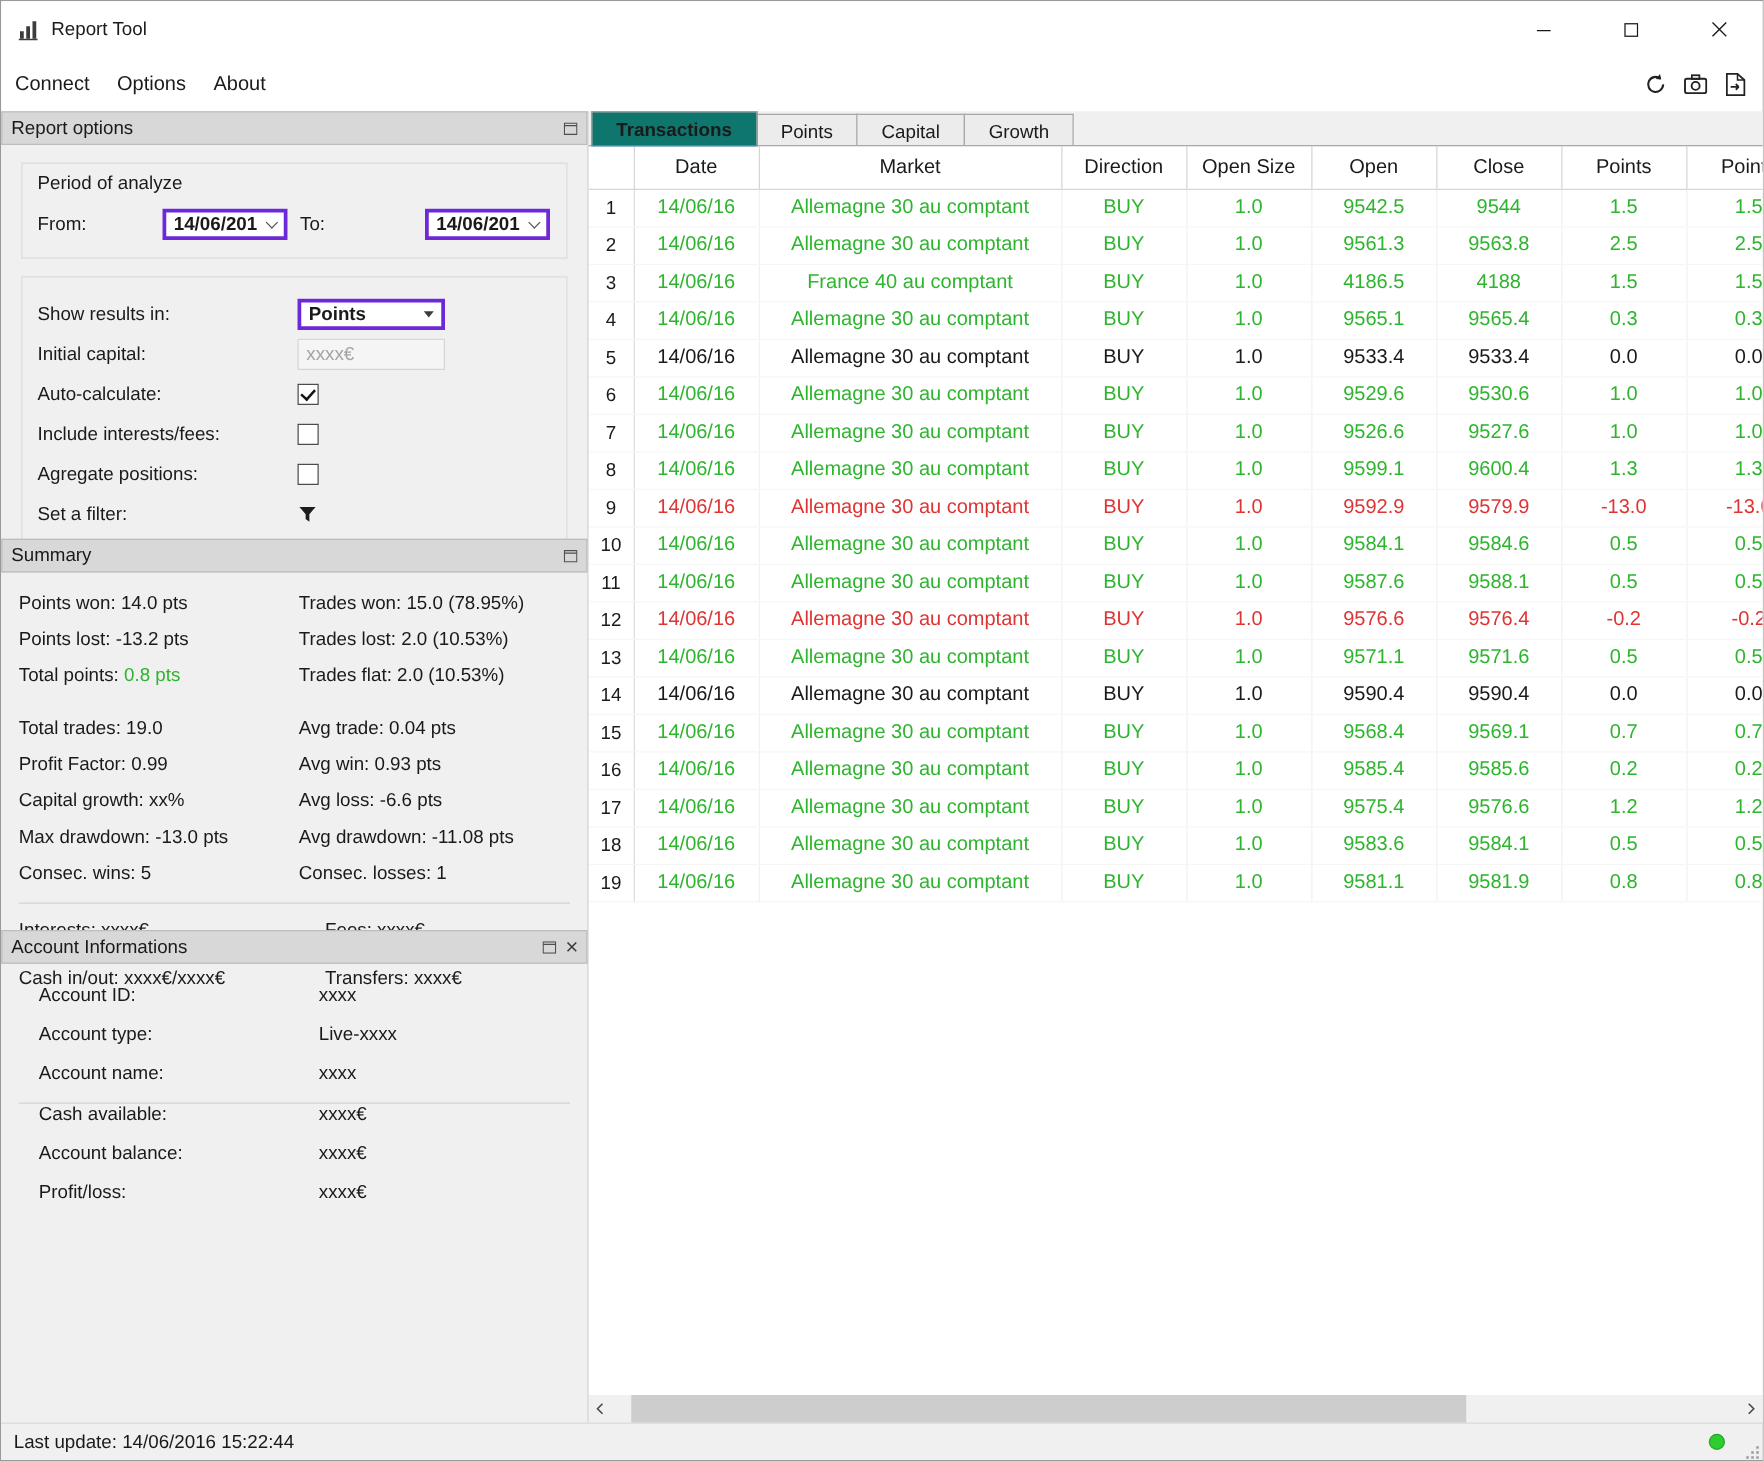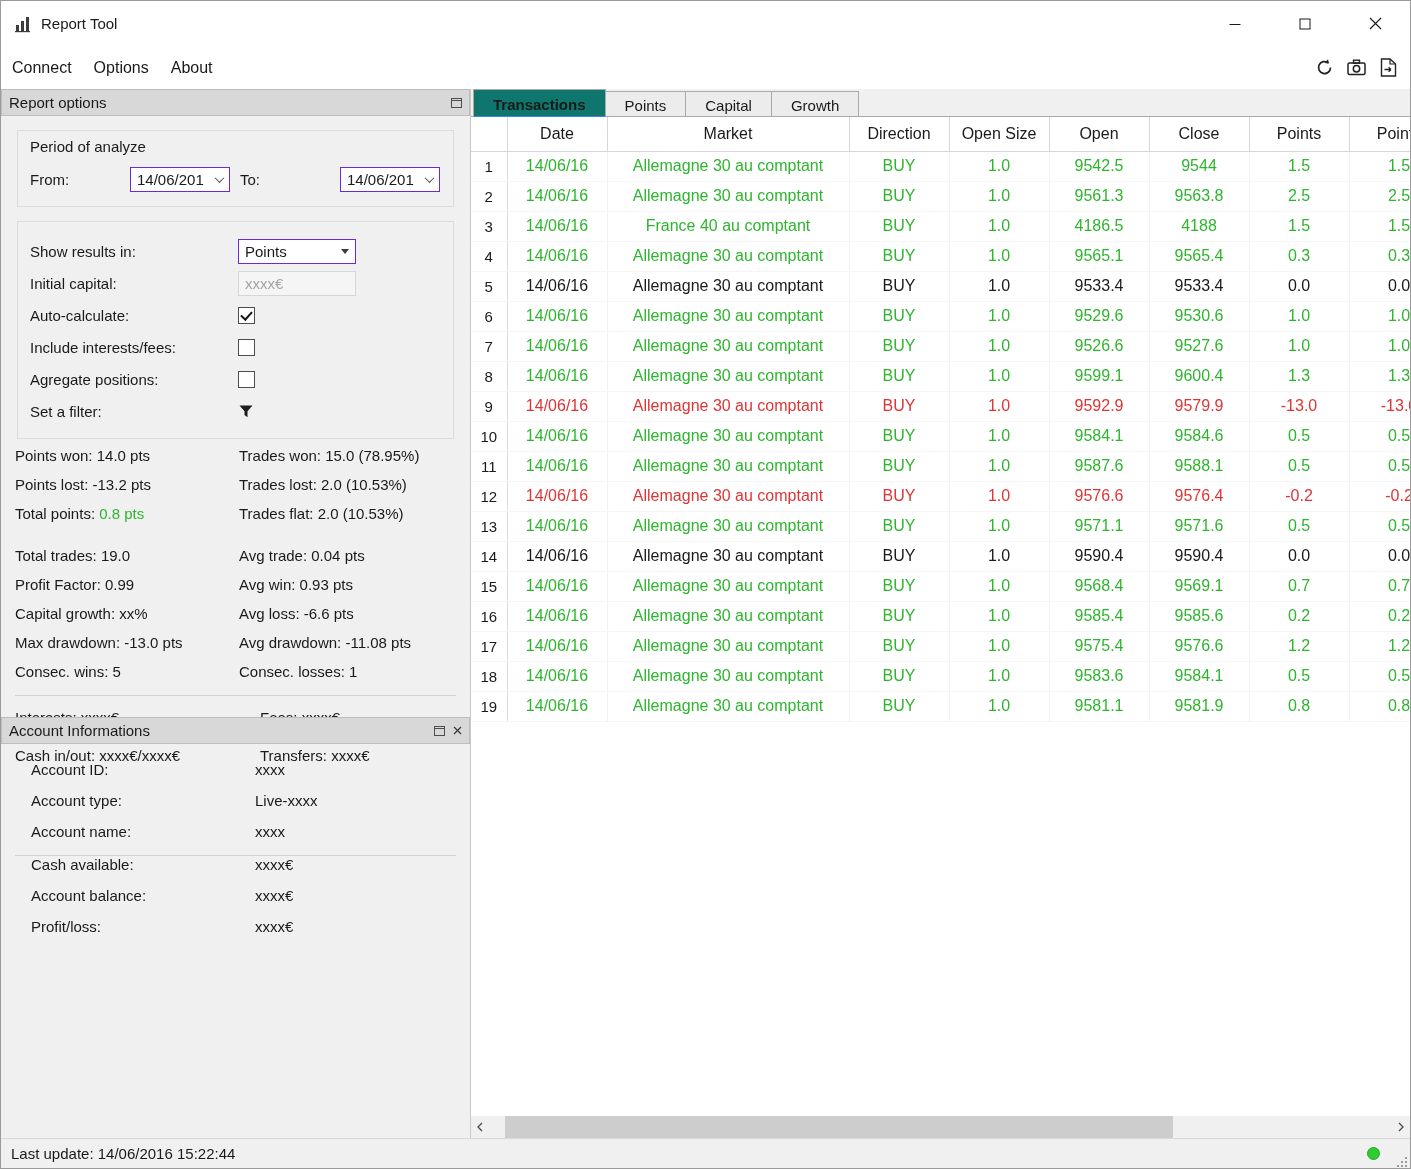--- a/index.html
+++ b/index.html
@@ -62,24 +62,24 @@
     border: 1px solid #dcdcdc;
     padding: 7px 12px 14px 12px;
   }
   .group-title { font-size: 15px; }
   .period-row { display: flex; align-items: center; margin-top: 12px; }
   .p-label { width: 100px; flex: none; }
   .p-label2 { margin-left: 10px; }
 
   .combo {
     height: 25px; background: #fff;
-    border: 1px solid #6d28d9;
+    border: 3px solid #6d28d9;
     display: flex; align-items: center;
     padding: 0 6px; cursor: default;
-    overflow: hidden; white-space: nowrap;
+    overflow: hidden; white-space: nowrap; font-weight: bold;
   }
   .date-combo { width: 100px; flex: none; }
   .points-combo { width: 118px; }
   .combo-text { overflow: hidden; white-space: nowrap; }
   .chev {
     margin-left: auto; flex: none;
     width: 7px; height: 7px;
     border-right: 1.4px solid #505050;
     border-bottom: 1.4px solid #505050;
     transform: rotate(45deg) translate(-1px,-1px);
@@ -328,20 +328,31 @@
                     </svg>
                 </span>
               </div>
             </div>
           </div>
 
         </div>
       </section>
 
       <section class="panel">
+        <div class="panel-header">
+          <span class="panel-title">Summary</span>
+          <span class="ph-icons">
+            <span class="ph-icon">
+              <svg width="11" height="10" viewBox="0 0 11 10">
+                  <rect x="0.5" y="0.5" width="10" height="9" fill="none" stroke="#4e4e4e"></rect>
+                  <line x1="0.5" y1="2.5" x2="10.5" y2="2.5" stroke="#4e4e4e"></line>
+                </svg>
+            </span>
+          </span>
+        </div>
         <div class="panel-body sum-body">
           <div class="sum-grid sum-g1">
             <div class="sum-item">Points won: 14.0 pts</div>
             <div class="sum-item">Trades won: 15.0 (78.95%)</div>
             <div class="sum-item">Points lost: -13.2 pts</div>
             <div class="sum-item">Trades lost: 2.0 (10.53%)</div>
             <div class="sum-item"><span>Total points:</span> <span class="green-text">0.8 pts</span></div>
             <div class="sum-item">Trades flat: 2.0 (10.53%)</div>
           </div>
           <div class="sum-grid sum-g2">

